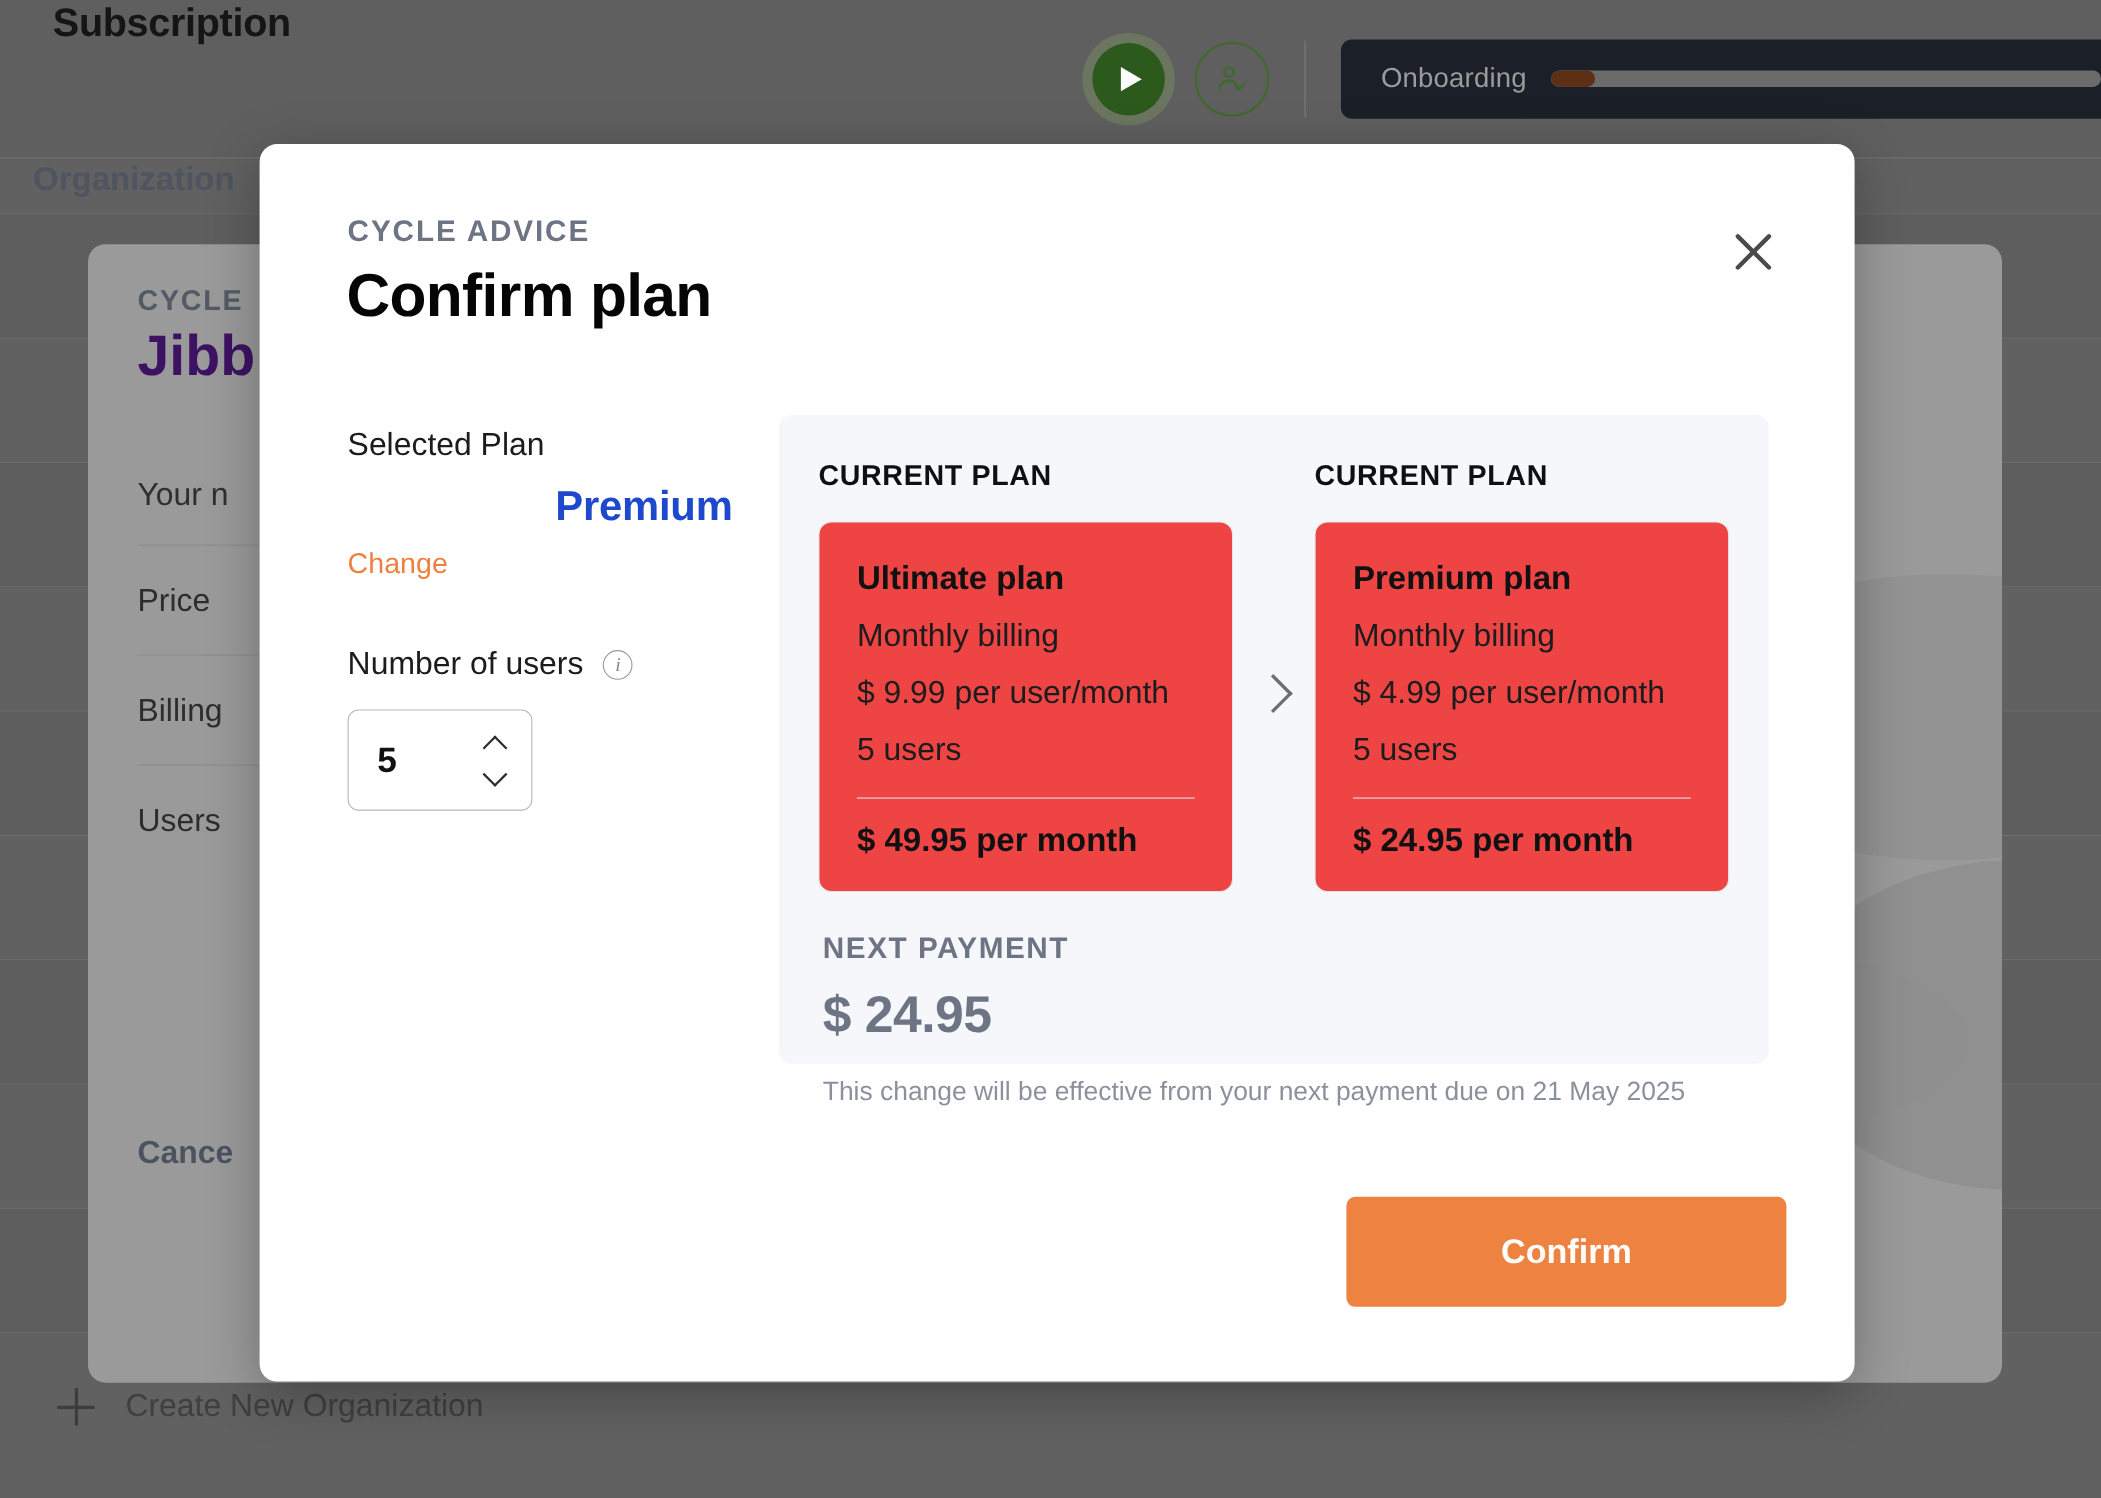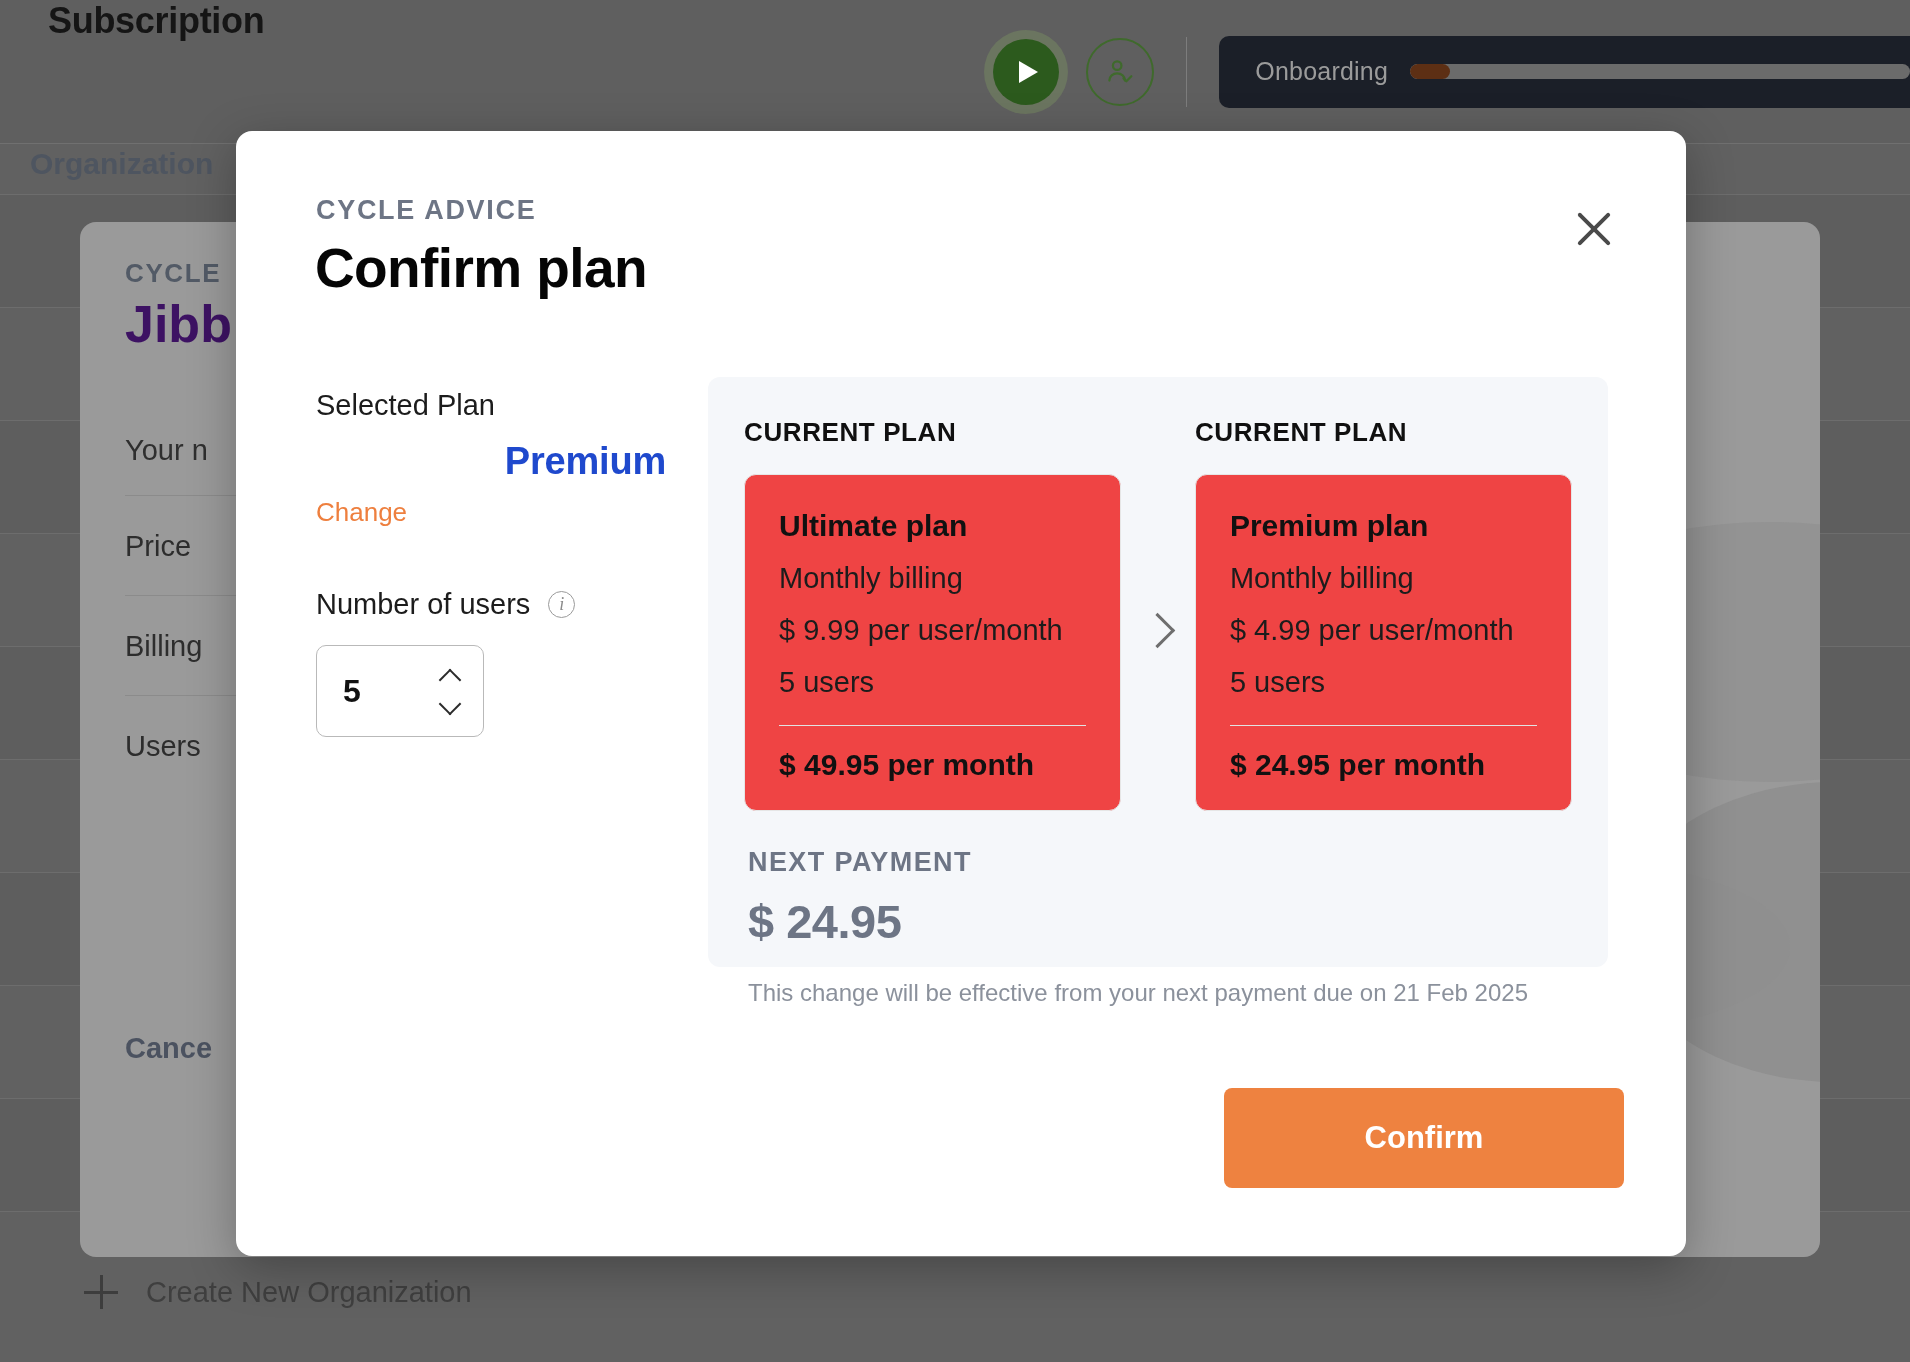--- a/index.html
+++ b/index.html
@@ -99,22 +99,22 @@
   }
   .bg-row {
     height: 113px;
     border-bottom: 1px solid #6d6d6d;
     background: #5e5e5e;
   }
   .bg-row.alt { background: #616161; }
   .create-org-row {
     position: absolute; left: 0; right: 0; bottom: 40px;
     height: 60px;
-    display: flex; align-items: center;
-    padding-left: 84px;
+    display: flex; align-items: flex-start;
+    padding-left: 52px;
   }
   .plus-icon {
     position: relative; width: 34px; height: 34px; margin-right: 28px;
   }
   .plus-icon::before, .plus-icon::after {
     content: ""; position: absolute; background: #3d3d3d;
   }
   .plus-icon::before { left: 0; right: 0; top: 16px; height: 2.5px; }
   .plus-icon::after { top: 0; bottom: 0; left: 16px; width: 2.5px; }
   .create-org-label { font-size: 29px; color: #3f3f3f; }
@@ -434,18 +434,18 @@
           <div class="plan-sep"></div>
           <div class="plan-total">$ 24.95 per month</div>
         </div>
       </div>
 
     </div>
 
     <div class="next-payment">
       <div class="np-label">NEXT PAYMENT</div>
       <div class="np-amount">$ 24.95</div>
-      <div class="np-note">This change will be effective from your next payment due on 21 Feb 2025</div>
+      <div class="np-note">This change will be effective from your next payment due on 21 May 2025</div>
     </div>
   </div>
 
   <button class="confirm-btn">Confirm</button>
 </div>
 
 </body></html>

